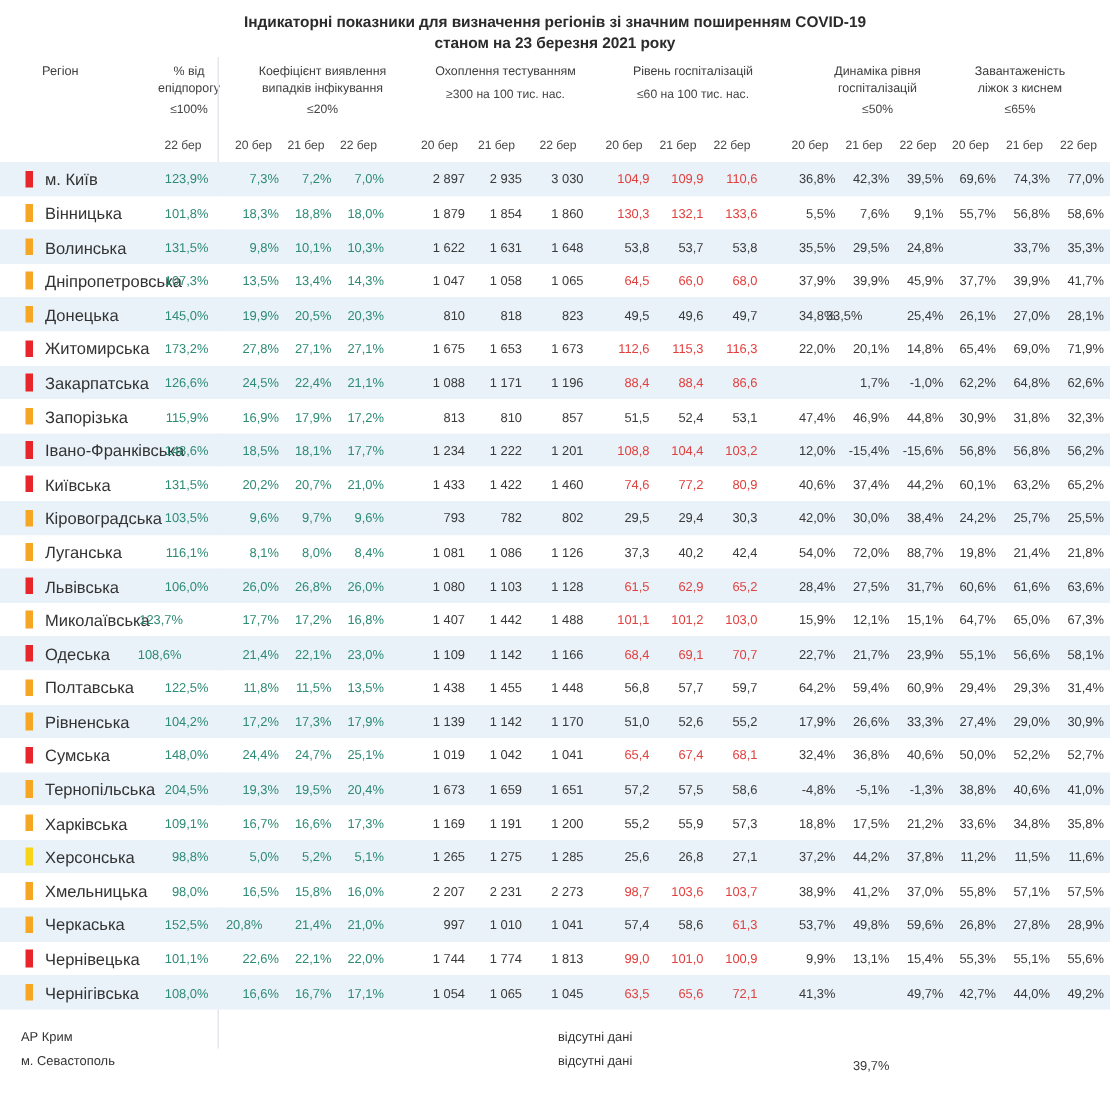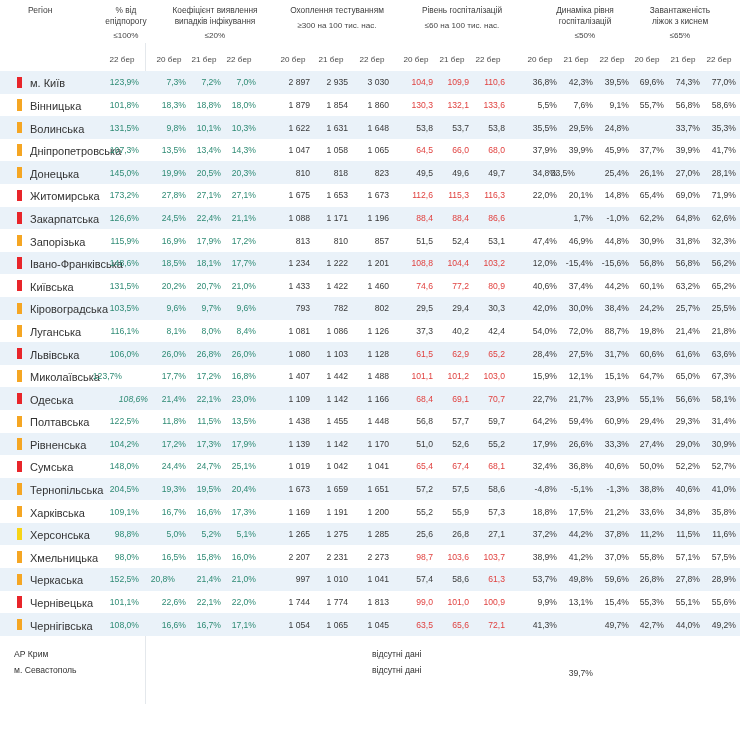--- a/index.html
+++ b/index.html
@@ -145,20 +145,24 @@
     color: #333333;
   }
   .fr0 { top: 3px; }
   .fr1 { top: 19px; }
 </style>
 </head>
 <body>
 
 <div class="page">
 
+  <div class="title-block">
+    <div class="title-line">Індикаторні показники для визначення регіонів зі значним поширенням COVID-19</div>
+    <div class="title-line">станом на 23 березня 2021 року</div>
+  </div>
 
   <div class="thead">
     <div class="region-head">Регіон</div>
     <div id="hgroups">
         <div class="hgroup" style="left: 36px; width: 180px;">
           <div class="htitle">% від</div>
           <div class="htitle">епідпорогу</div>
           <div class="hthr">≤100%</div>
         </div>
         <div class="hgroup" style="left: 125px; width: 180px;">
@@ -484,21 +488,21 @@
         <div class="cell c-dark" style="left: 523px; width: 34px;">15,9%</div>
         <div class="cell c-dark" style="left: 559px; width: 34px;">12,1%</div>
         <div class="cell c-dark" style="left: 595px; width: 34px;">15,1%</div>
         <div class="cell c-dark" style="left: 630px; width: 34px;">64,7%</div>
         <div class="cell c-dark" style="left: 666px; width: 34px;">65,0%</div>
         <div class="cell c-dark" style="left: 702px; width: 34px;">67,3%</div>
       </div>
       <div class="trow odd">
         <div class="bar" style="background: rgb(232, 37, 42);"></div>
         <div class="rname">Одеська</div>
-        <div class="cell c-green" style="left: 114px; width: 34px; font-style: italic;">108,6%</div>
+        <div class="cell c-green" style="left: 87px; width: 34px;">108,6%</div>
         <div class="cell c-green" style="left: 152px; width: 34px;">21,4%</div>
         <div class="cell c-green" style="left: 187px; width: 34px;">22,1%</div>
         <div class="cell c-green" style="left: 222px; width: 34px;">23,0%</div>
         <div class="cell c-dark" style="left: 276px; width: 34px;">1 109</div>
         <div class="cell c-dark" style="left: 314px; width: 34px;">1 142</div>
         <div class="cell c-dark" style="left: 355px; width: 34px;">1 166</div>
         <div class="cell c-red" style="left: 399px; width: 34px;">68,4</div>
         <div class="cell c-red" style="left: 435px; width: 34px;">69,1</div>
         <div class="cell c-red" style="left: 471px; width: 34px;">70,7</div>
         <div class="cell c-dark" style="left: 523px; width: 34px;">22,7%</div>

